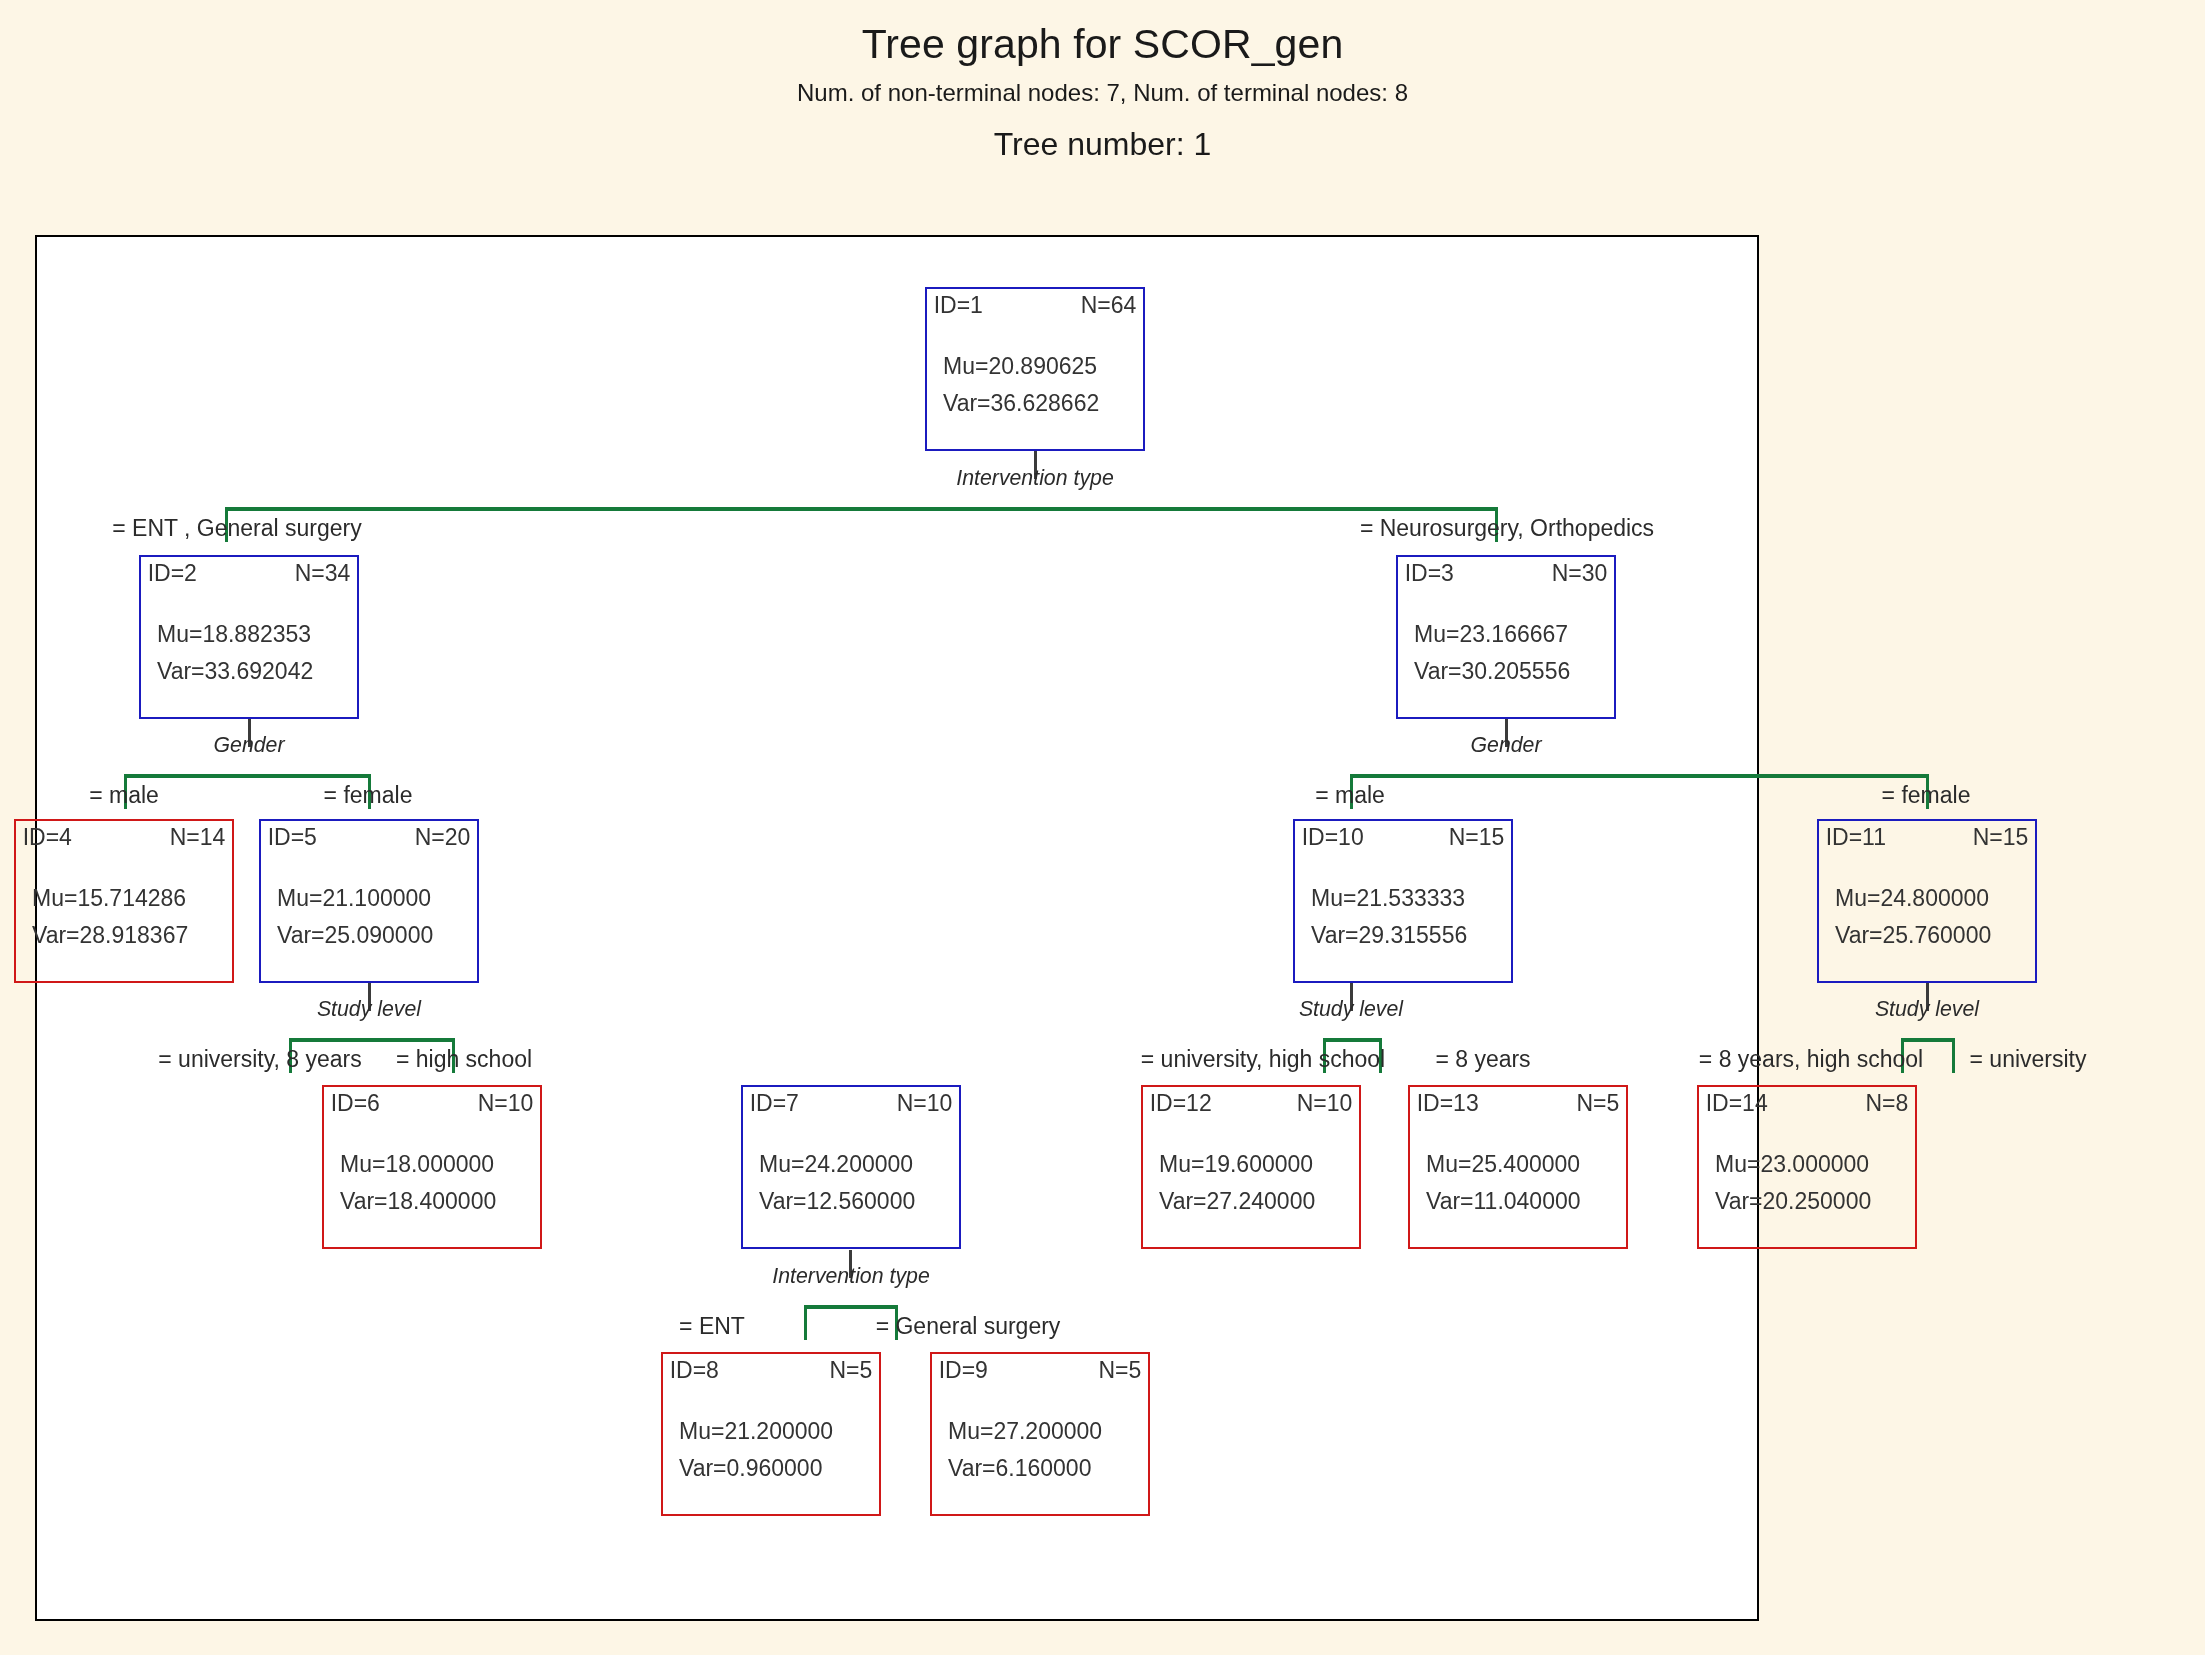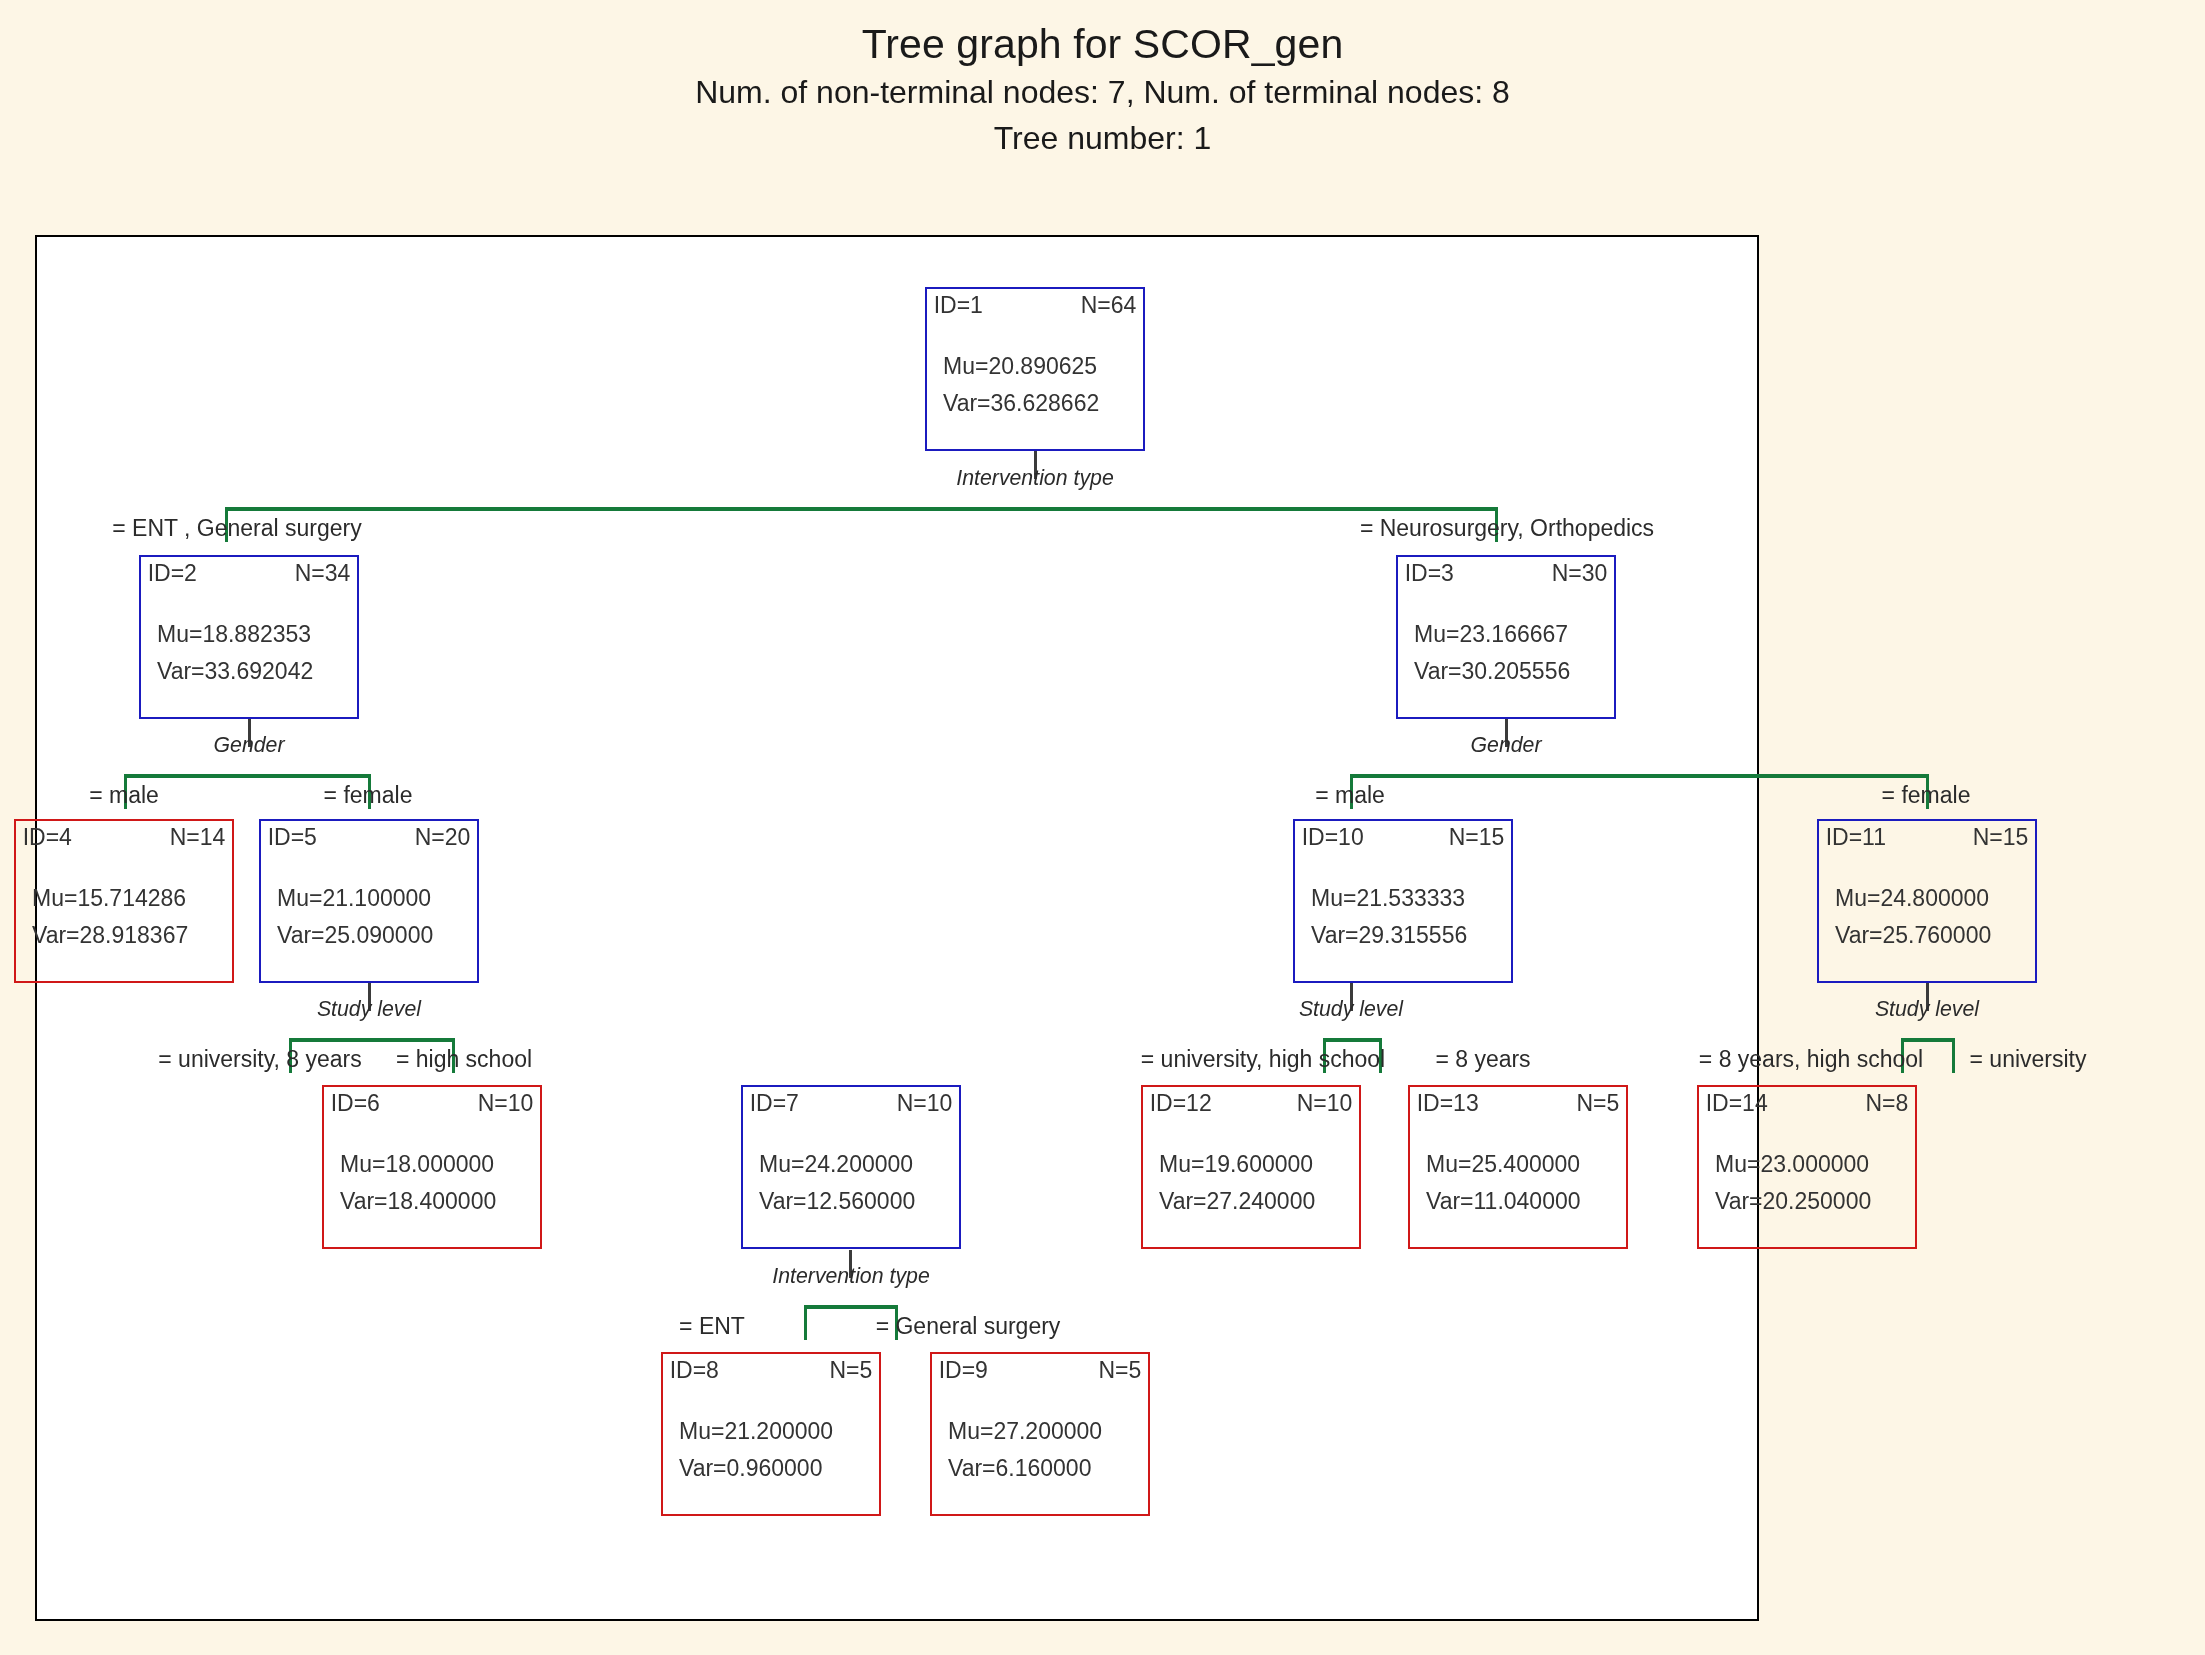--- a/index.html
+++ b/index.html
@@ -20,28 +20,29 @@
     text-align: center;
     color: #1a1a1a;
   }
   #main-title {
     font-size: 41px;
     line-height: 49px;
     font-weight: 400;
     letter-spacing: 0.1px;
   }
   #subtitle-1 {
-    font-size: 32px;
+    font-size: 24px;
     line-height: 47px;
     font-weight: 400;
   }
   #subtitle-2 {
     font-size: 32px;
     line-height: 44px;
     font-weight: 400;
+    margin-top: 6px;
   }
   
   #plot-frame {
     position: absolute;
     left: 35px; top: 235px;
     width: 1724px; height: 1386px;
     background: #ffffff;
     border: 2.7px solid #000000;
     box-sizing: border-box;
   }

